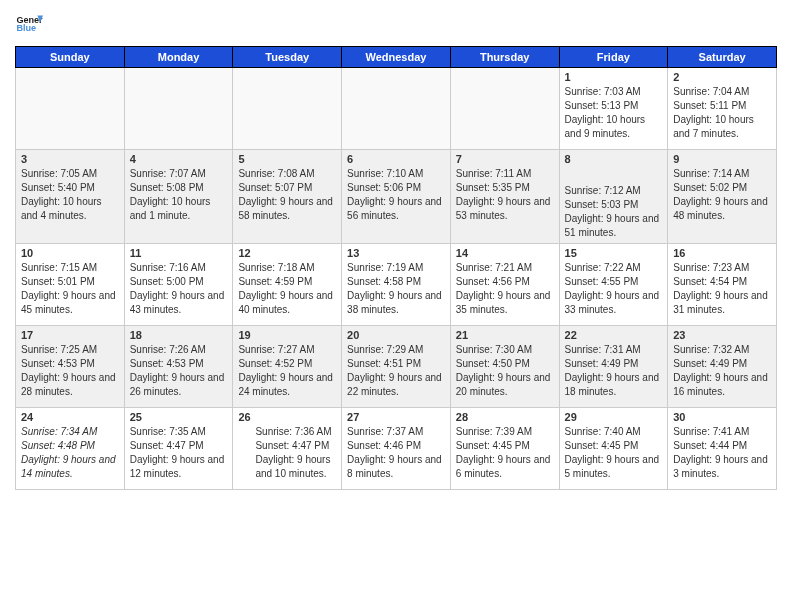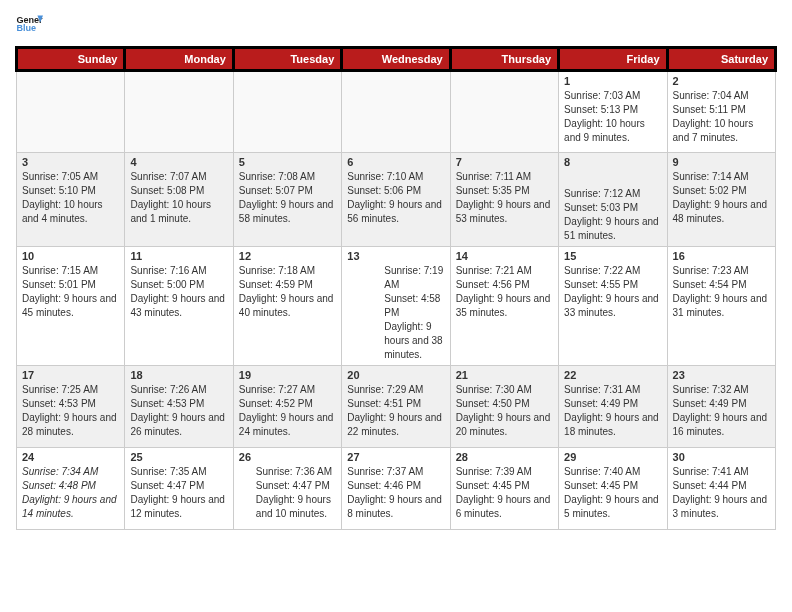--- a/index.html
+++ b/index.html
@@ -41,27 +41,27 @@
     .location {
       font-size: 14px;
       color: #555;
     }
     .calendar {
       width: 100%;
       border-collapse: collapse;
       table-layout: fixed;
     }
     .calendar th {
-      background-color: #b91c1c;
+      background-color: #1d4ed8;
       color: #fff;
       font-size: 11px;
       font-weight: bold;
       padding: 4px 6px;
-      text-align: right;
-      border: 3px solid #000000;
+      text-align: center;
+      border: 1px solid #000000;
     }
     .calendar td {
       vertical-align: top;
       border: 1px solid #ccc;
       padding: 3px 5px;
       font-size: 9.5px;
       color: #333;
       background: #fff;
       height: 82px;
     }
@@ -130,21 +130,21 @@
             <span class="day-number">2</span>
             <div class="day-info" style="white-space: pre-line;">Sunrise: 7:04 AM
 Sunset: 5:11 PM
 Daylight: 10 hours and 7 minutes.</div>
           </td>
         </tr>
         <tr>
           <td class="shaded">
             <span class="day-number">3</span>
             <div class="day-info" style="white-space: pre-line;">Sunrise: 7:05 AM
-Sunset: 5:10 PM
+Sunset: 5:40 PM
 Daylight: 10 hours and 4 minutes.</div>
           </td>
           <td class="shaded">
             <span class="day-number">4</span>
             <div class="day-info" style="white-space: pre-line;">Sunrise: 7:07 AM
 Sunset: 5:08 PM
 Daylight: 10 hours and 1 minute.</div>
           </td>
           <td class="shaded">
             <span class="day-number">5</span>
@@ -191,21 +191,21 @@
 Daylight: 9 hours and 43 minutes.</div>
           </td>
           <td>
             <span class="day-number">12</span>
             <div class="day-info" style="white-space: pre-line;">Sunrise: 7:18 AM
 Sunset: 4:59 PM
 Daylight: 9 hours and 40 minutes.</div>
           </td>
           <td>
             <span class="day-number">13</span>
-            <div class="day-info" style="white-space: pre-line; margin-left: 37px;">Sunrise: 7:19 AM
+            <div class="day-info" style="white-space: pre-line;">Sunrise: 7:19 AM
 Sunset: 4:58 PM
 Daylight: 9 hours and 38 minutes.</div>
           </td>
           <td>
             <span class="day-number">14</span>
             <div class="day-info" style="white-space: pre-line;">Sunrise: 7:21 AM
 Sunset: 4:56 PM
 Daylight: 9 hours and 35 minutes.</div>
           </td>
           <td>

